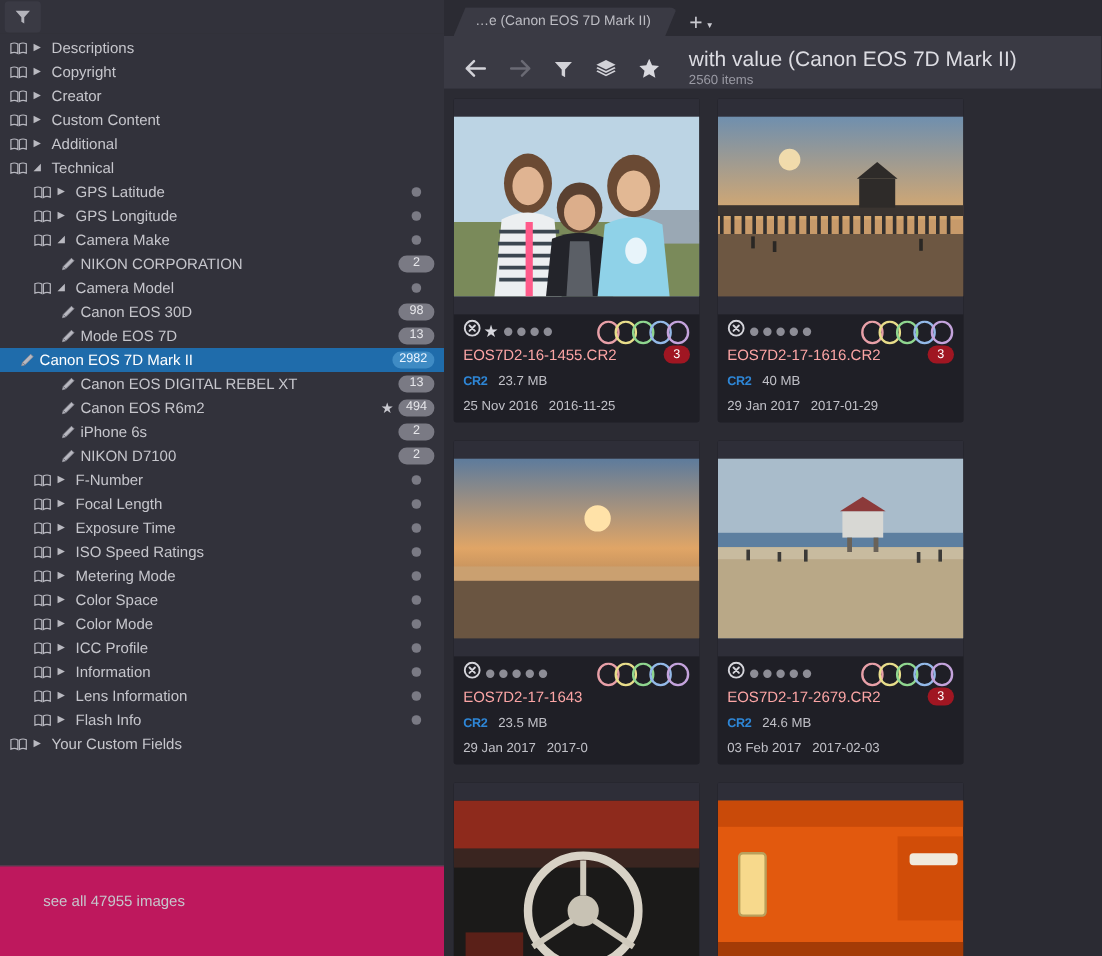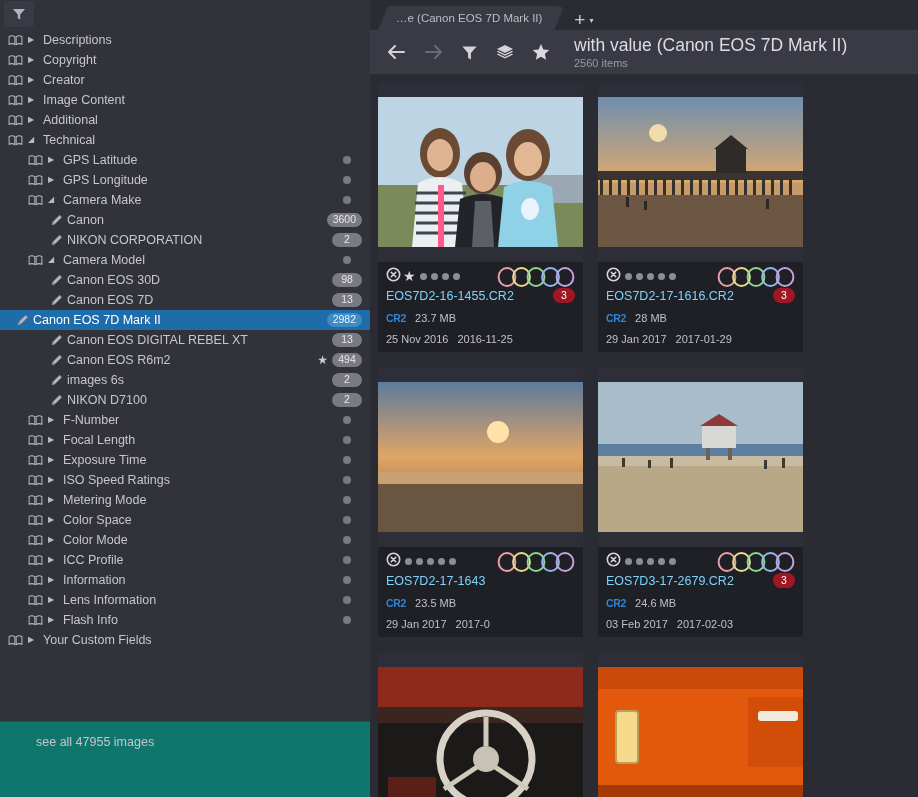--- a/index.html
+++ b/index.html
@@ -73,23 +73,23 @@
     background: #7a7a84; display: inline-block; margin-right: 11px;
   }
   .star-sm { color: #c9c9d0; font-size: 12px; margin-right: 4px; }
   .ind0 { padding-left: 8px; }
   .ind1 { padding-left: 28px; }
   .ind2 { padding-left: 50px; }
 
   .sidebar-foot {
     flex: 0 0 auto;
     border-top: 1px solid #42424c;
-    padding: 10px 0 0 36px;
+    padding: 20px 0 0 36px;
     height: 76px;
-    background: #0f766e;
+    background: #be185d;
   }
   .seeall { font-size: 12.5px; color: #c6c6cc; }
 
   
   .content {
     flex: 1 1 auto;
     background: #2b2b33;
     display: flex; flex-direction: column;
     position: relative;
     overflow: hidden;
@@ -116,21 +116,21 @@
     display: flex; align-items: center; gap: 4px;
     margin-left: 10px; margin-bottom: 3px;
     color: #c9c9d0;
   }
   .plus { font-size: 19px; line-height: 14px; font-weight: 300; }
   .caret { font-size: 8px; }
 
   .header {
     flex: 0 0 44px; height: 44px;
     background: #3a3a44;
-    display: flex; align-items: center;
+    display: flex; align-items: flex-end;
     padding: 0 10px;
   }
   .tbtn {
     width: 34px; height: 34px;
     display: flex; align-items: center; justify-content: center;
     border-radius: 3px; margin-right: 2px;
   }
   .htitle-wrap { margin-left: 14px; display: flex; flex-direction: column; justify-content: center; }
   .htitle { font-size: 17.5px; color: #dcdce2; line-height: 21px; }
   .hsub { font-size: 11px; color: #9a9aa4; line-height: 14px; }
@@ -157,21 +157,21 @@
     overflow: hidden;
   }
   .thumb svg { display: block; }
   .meta { padding: 6px 8px 7px 8px; position: relative; }
   .meta-top { display: flex; align-items: center; height: 16px; position: relative; }
   .rate { display: flex; align-items: center; gap: 4px; }
   .rdot { width: 7px; height: 7px; border-radius: 50%; background: #8d8d96; }
   .rstar { color: #d7d7dd; font-size: 14px; line-height: 12px; margin-left: -2px; }
   .rings { position: absolute; right: 0px; top: -1px; }
   .fname {
-    font-size: 12.5px; color: #7dd3fc;
+    font-size: 12.5px; color: #fca5a5;
     margin-top: 5px; white-space: nowrap;
   }
   .count-badge {
     position: absolute; right: 8px; top: 26px;
     background: #a01622; color: #ffffff;
     border-radius: 9px; font-size: 10.5px;
     min-width: 22px; height: 15px; line-height: 15px;
     text-align: center; padding: 0 5px;
   }
   .row2 {
@@ -229,21 +229,21 @@
           <span class="spacer"></span>
         </div>
         <div class="row ind0">
           <span class="ico">
             <svg class="book" viewBox="0 0 16 12">
               <path d="M1 1.6c2-0.9 4.4-0.9 6.3 0.3v8.5C5.4 9.2 3 9.2 1 10.1Z" fill="none" stroke="#b6b6be" stroke-width="1.1"></path>
               <path d="M15 1.6c-2-0.9-4.4-0.9-6.3 0.3v8.5c1.9-1.2 4.3-1.2 6.3-0.3Z" fill="none" stroke="#b6b6be" stroke-width="1.1"></path>
             </svg>
           </span>
           <span class="tri">▶</span>
-          <span class="lbl">Image Content</span>
+          <span class="lbl">Custom Content</span>
           <span class="spacer"></span>
         </div>
         <div class="row ind0">
           <span class="ico">
             <svg class="book" viewBox="0 0 16 12">
               <path d="M1 1.6c2-0.9 4.4-0.9 6.3 0.3v8.5C5.4 9.2 3 9.2 1 10.1Z" fill="none" stroke="#b6b6be" stroke-width="1.1"></path>
               <path d="M15 1.6c-2-0.9-4.4-0.9-6.3 0.3v8.5c1.9-1.2 4.3-1.2 6.3-0.3Z" fill="none" stroke="#b6b6be" stroke-width="1.1"></path>
             </svg>
           </span>
           <span class="tri">▶</span>
@@ -297,111 +297,100 @@
           <span class="spacer"></span>
           <span class="dot-badge"></span>
         </div>
         <div class="row ind2">
           <span class="ico">
             <svg class="pen" viewBox="0 0 14 14">
               <path d="M10.3 1.3 12.5 3.5 5.2 10.8 2.2 11.6 3 8.6Z" fill="#b8b8c0" stroke="#8d8d96" stroke-width="0.8" stroke-linejoin="round"></path>
               <path d="M3 8.6 5.2 10.8" stroke="#6e6e78" stroke-width="0.8"></path>
             </svg>
           </span>
-          <span class="lbl">Canon</span>
-          <span class="spacer"></span>
-          <span class="badge">3600</span>
+          <span class="lbl">NIKON CORPORATION</span>
+          <span class="spacer"></span>
+          <span class="badge">2</span>
+        </div>
+        <div class="row ind1">
+          <span class="ico">
+            <svg class="book" viewBox="0 0 16 12">
+              <path d="M1 1.6c2-0.9 4.4-0.9 6.3 0.3v8.5C5.4 9.2 3 9.2 1 10.1Z" fill="none" stroke="#b6b6be" stroke-width="1.1"></path>
+              <path d="M15 1.6c-2-0.9-4.4-0.9-6.3 0.3v8.5c1.9-1.2 4.3-1.2 6.3-0.3Z" fill="none" stroke="#b6b6be" stroke-width="1.1"></path>
+            </svg>
+          </span>
+          <span class="tri">◢</span>
+          <span class="lbl">Camera Model</span>
+          <span class="spacer"></span>
+          <span class="dot-badge"></span>
         </div>
         <div class="row ind2">
           <span class="ico">
             <svg class="pen" viewBox="0 0 14 14">
               <path d="M10.3 1.3 12.5 3.5 5.2 10.8 2.2 11.6 3 8.6Z" fill="#b8b8c0" stroke="#8d8d96" stroke-width="0.8" stroke-linejoin="round"></path>
               <path d="M3 8.6 5.2 10.8" stroke="#6e6e78" stroke-width="0.8"></path>
             </svg>
           </span>
-          <span class="lbl">NIKON CORPORATION</span>
-          <span class="spacer"></span>
-          <span class="badge">2</span>
-        </div>
-        <div class="row ind1">
-          <span class="ico">
-            <svg class="book" viewBox="0 0 16 12">
-              <path d="M1 1.6c2-0.9 4.4-0.9 6.3 0.3v8.5C5.4 9.2 3 9.2 1 10.1Z" fill="none" stroke="#b6b6be" stroke-width="1.1"></path>
-              <path d="M15 1.6c-2-0.9-4.4-0.9-6.3 0.3v8.5c1.9-1.2 4.3-1.2 6.3-0.3Z" fill="none" stroke="#b6b6be" stroke-width="1.1"></path>
-            </svg>
-          </span>
-          <span class="tri">◢</span>
-          <span class="lbl">Camera Model</span>
-          <span class="spacer"></span>
-          <span class="dot-badge"></span>
+          <span class="lbl">Canon EOS 30D</span>
+          <span class="spacer"></span>
+          <span class="badge">98</span>
         </div>
         <div class="row ind2">
           <span class="ico">
             <svg class="pen" viewBox="0 0 14 14">
               <path d="M10.3 1.3 12.5 3.5 5.2 10.8 2.2 11.6 3 8.6Z" fill="#b8b8c0" stroke="#8d8d96" stroke-width="0.8" stroke-linejoin="round"></path>
               <path d="M3 8.6 5.2 10.8" stroke="#6e6e78" stroke-width="0.8"></path>
             </svg>
           </span>
-          <span class="lbl">Canon EOS 30D</span>
-          <span class="spacer"></span>
-          <span class="badge">98</span>
-        </div>
-        <div class="row ind2">
+          <span class="lbl">Mode EOS 7D</span>
+          <span class="spacer"></span>
+          <span class="badge">13</span>
+        </div>
+        <div class="row ind2 sel">
           <span class="ico">
             <svg class="pen" viewBox="0 0 14 14">
               <path d="M10.3 1.3 12.5 3.5 5.2 10.8 2.2 11.6 3 8.6Z" fill="#b8b8c0" stroke="#8d8d96" stroke-width="0.8" stroke-linejoin="round"></path>
               <path d="M3 8.6 5.2 10.8" stroke="#6e6e78" stroke-width="0.8"></path>
             </svg>
           </span>
-          <span class="lbl">Canon EOS 7D</span>
-          <span class="spacer"></span>
-          <span class="badge">13</span>
-        </div>
-        <div class="row ind2 sel">
+          <span class="lbl">Canon EOS 7D Mark II</span>
+          <span class="spacer"></span>
+          <span class="badge">2982</span>
+        </div>
+        <div class="row ind2">
           <span class="ico">
             <svg class="pen" viewBox="0 0 14 14">
               <path d="M10.3 1.3 12.5 3.5 5.2 10.8 2.2 11.6 3 8.6Z" fill="#b8b8c0" stroke="#8d8d96" stroke-width="0.8" stroke-linejoin="round"></path>
               <path d="M3 8.6 5.2 10.8" stroke="#6e6e78" stroke-width="0.8"></path>
             </svg>
           </span>
-          <span class="lbl">Canon EOS 7D Mark II</span>
-          <span class="spacer"></span>
-          <span class="badge">2982</span>
+          <span class="lbl">Canon EOS DIGITAL REBEL XT</span>
+          <span class="spacer"></span>
+          <span class="badge">13</span>
         </div>
         <div class="row ind2">
           <span class="ico">
             <svg class="pen" viewBox="0 0 14 14">
               <path d="M10.3 1.3 12.5 3.5 5.2 10.8 2.2 11.6 3 8.6Z" fill="#b8b8c0" stroke="#8d8d96" stroke-width="0.8" stroke-linejoin="round"></path>
               <path d="M3 8.6 5.2 10.8" stroke="#6e6e78" stroke-width="0.8"></path>
             </svg>
           </span>
-          <span class="lbl">Canon EOS DIGITAL REBEL XT</span>
-          <span class="spacer"></span>
-          <span class="badge">13</span>
+          <span class="lbl">Canon EOS R6m2</span>
+          <span class="spacer"></span>
+          <span class="star-sm">★</span>
+          <span class="badge">494</span>
         </div>
         <div class="row ind2">
           <span class="ico">
             <svg class="pen" viewBox="0 0 14 14">
               <path d="M10.3 1.3 12.5 3.5 5.2 10.8 2.2 11.6 3 8.6Z" fill="#b8b8c0" stroke="#8d8d96" stroke-width="0.8" stroke-linejoin="round"></path>
               <path d="M3 8.6 5.2 10.8" stroke="#6e6e78" stroke-width="0.8"></path>
             </svg>
           </span>
-          <span class="lbl">Canon EOS R6m2</span>
-          <span class="spacer"></span>
-          <span class="star-sm">★</span>
-          <span class="badge">494</span>
-        </div>
-        <div class="row ind2">
-          <span class="ico">
-            <svg class="pen" viewBox="0 0 14 14">
-              <path d="M10.3 1.3 12.5 3.5 5.2 10.8 2.2 11.6 3 8.6Z" fill="#b8b8c0" stroke="#8d8d96" stroke-width="0.8" stroke-linejoin="round"></path>
-              <path d="M3 8.6 5.2 10.8" stroke="#6e6e78" stroke-width="0.8"></path>
-            </svg>
-          </span>
-          <span class="lbl">images 6s</span>
+          <span class="lbl">iPhone 6s</span>
           <span class="spacer"></span>
           <span class="badge">2</span>
         </div>
         <div class="row ind2">
           <span class="ico">
             <svg class="pen" viewBox="0 0 14 14">
               <path d="M10.3 1.3 12.5 3.5 5.2 10.8 2.2 11.6 3 8.6Z" fill="#b8b8c0" stroke="#8d8d96" stroke-width="0.8" stroke-linejoin="round"></path>
               <path d="M3 8.6 5.2 10.8" stroke="#6e6e78" stroke-width="0.8"></path>
             </svg>
           </span>
@@ -728,21 +717,21 @@
                     <ellipse cx="24.5" cy="10" rx="8.4" ry="9" fill="none" stroke="#e8dd8a" stroke-width="2"></ellipse>
                     <ellipse cx="39" cy="10" rx="8.4" ry="9" fill="none" stroke="#8fd68f" stroke-width="2"></ellipse>
                     <ellipse cx="53.5" cy="10" rx="8.4" ry="9" fill="none" stroke="#93b9e8" stroke-width="2"></ellipse>
                     <ellipse cx="68" cy="10" rx="8.4" ry="9" fill="none" stroke="#c4a3dc" stroke-width="2"></ellipse>
                   </svg></span>
               </div>
               <div class="fname">EOS7D2-17-1616.CR2</div>
               <span class="count-badge">3</span>
               <div class="row2">
                 <span class="fmt">CR2</span>
-                <span>28 MB</span>
+                <span>40 MB</span>
               </div>
               <div class="dates">
                 <span>29 Jan 2017</span>
                 <span>2017-01-29</span>
               </div>
             </div>
           </div>
           <div class="card">
             <div class="thumb">
               <svg width="205" height="150" viewBox="0 0 205 150">
@@ -825,21 +814,21 @@
                   <span class="rdot"></span>
                 </div>
                 <span class="rings"><svg width="78" height="20" viewBox="0 0 78 20">
                     <ellipse cx="10" cy="10" rx="8.4" ry="9" fill="none" stroke="#e8a0a8" stroke-width="2"></ellipse>
                     <ellipse cx="24.5" cy="10" rx="8.4" ry="9" fill="none" stroke="#e8dd8a" stroke-width="2"></ellipse>
                     <ellipse cx="39" cy="10" rx="8.4" ry="9" fill="none" stroke="#8fd68f" stroke-width="2"></ellipse>
                     <ellipse cx="53.5" cy="10" rx="8.4" ry="9" fill="none" stroke="#93b9e8" stroke-width="2"></ellipse>
                     <ellipse cx="68" cy="10" rx="8.4" ry="9" fill="none" stroke="#c4a3dc" stroke-width="2"></ellipse>
                   </svg></span>
               </div>
-              <div class="fname">EOS7D3-17-2679.CR2</div>
+              <div class="fname">EOS7D2-17-2679.CR2</div>
               <span class="count-badge">3</span>
               <div class="row2">
                 <span class="fmt">CR2</span>
                 <span>24.6 MB</span>
               </div>
               <div class="dates">
                 <span>03 Feb 2017</span>
                 <span>2017-02-03</span>
               </div>
             </div>

